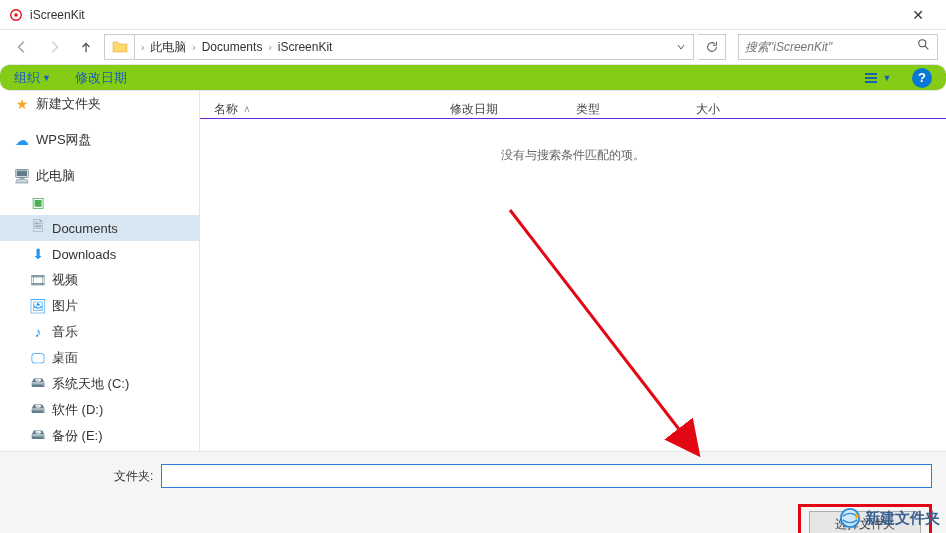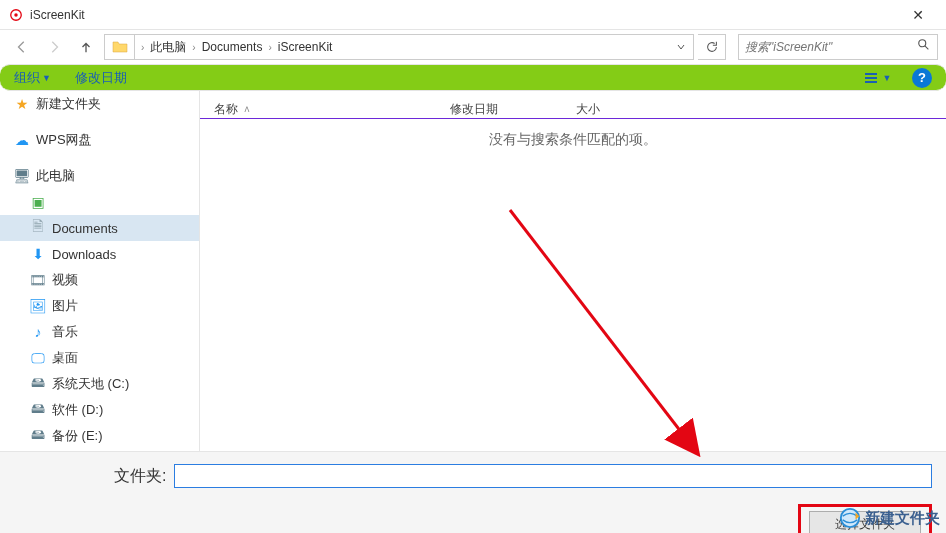--- a/index.html
+++ b/index.html
@@ -44,26 +44,26 @@
 .tree-sep { height: 10px; }
 
 
 .filepane { flex: 1; display: flex; flex-direction: column; }
 .columns { height: 28px; display: flex; align-items: flex-end; font-size: 12px; color: #444; border-bottom: 1px solid #6d28d9; }
 .col-name { width: 250px; padding-left: 14px; display:flex; align-items:center; gap:6px; }
 .col-sort { color:#888; font-size:10px;}
 .col-date { width: 126px; }
 .col-type { width: 120px; }
 .col-size { width: 100px; margin-top: 48px; }
-.empty-msg { text-align: center; font-size: 14px; color: #666; margin-top: 12px; }
+.empty-msg { text-align: center; font-size: 12px; color: #666; margin-top: 28px; }
 
 
 .bottom { border-top: 1px solid #e5e5e5; background: #f5f5f5; padding: 8px 14px 12px 14px; }
 .folder-row { display: flex; align-items: center; gap: 8px; margin-bottom: 16px; margin-left: 100px; margin-top:4px;}
-.folder-label { font-size: 16px; color: #333; }
+.folder-label { font-size: 12px; color: #333; }
 .folder-input { flex: 1; height: 24px; border: 1px solid #2b7de1; outline: none; padding: 0 4px; font-size: 12px; background: #fff; }
 .button-row { display: flex; justify-content: flex-end; }
 .select-highlight { border: 3px solid #e30613; padding: 4px 8px; display: inline-block; }
 .select-btn { width: 112px; height: 26px; border: 1px solid #adadad; background: #e6e6e6; font-size: 12px; color: #333; display:flex; align-items:center; justify-content:center; }
 
 
 .arrow-svg { position: absolute; left: 480px; top: 200px; width: 250px; height: 280px; pointer-events: none; }
 
 
 .watermark { position: absolute; right: 6px; bottom: 4px; display: flex; align-items: center; gap: 4px; font-size: 15px; font-weight: bold; color: #3a5f8f; }
@@ -224,20 +224,21 @@
         <span>备份 (E:)</span>
       </div>
   </div>
   <div class="filepane">
     <div class="columns">
       <div class="col-name">
           <span>名称</span>
           <span class="col-sort">˄</span>
         </div>
       <div class="col-date">修改日期</div>
+      <div class="col-type">类型</div>
       <div class="col-size">大小</div>
     </div>
     <div class="empty-msg">没有与搜索条件匹配的项。</div>
   </div>
 </div>
 
 <div class="bottom">
   <div class="folder-row">
     <span class="folder-label">文件夹:</span>
     <input class="folder-input" value="" style="">

